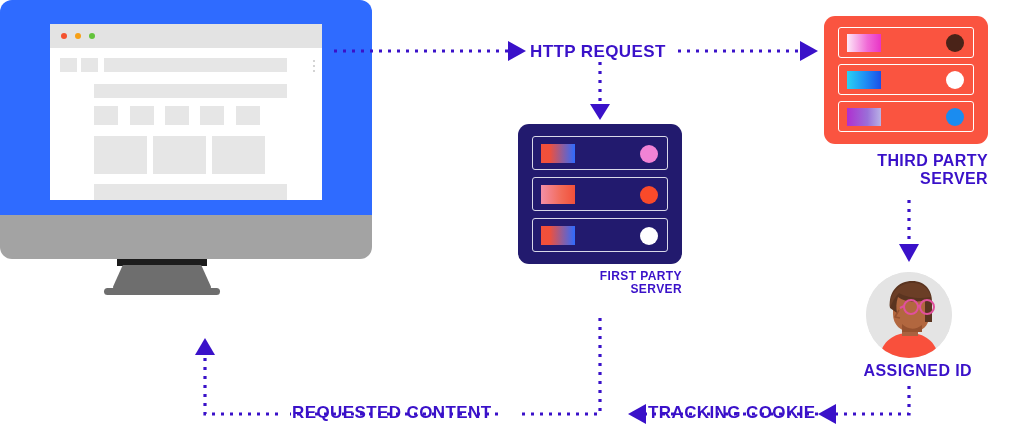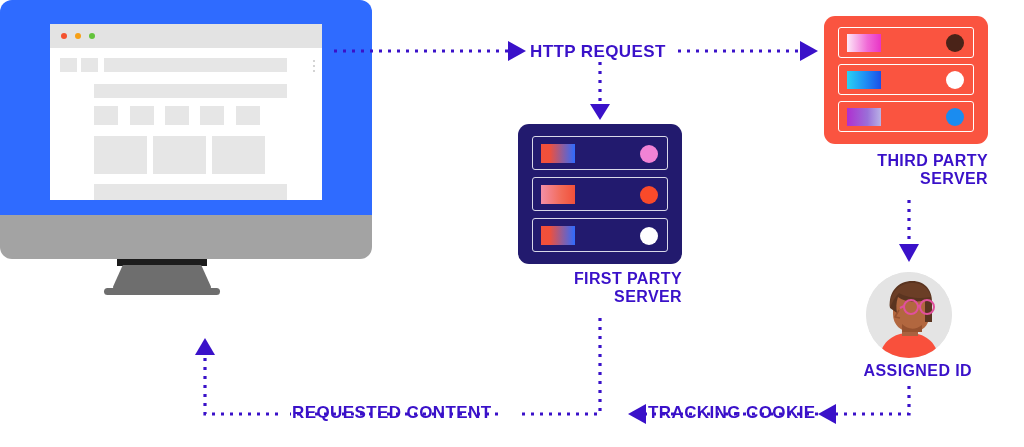--- a/index.html
+++ b/index.html
@@ -119,21 +119,21 @@
   .g-magenta-lav{background:linear-gradient(90deg,#b02fd0 0%,#9a6fd8 60%,#b9b2e6 100%);}
 
   
   #avatar{
     position:absolute;left:866px;top:272px;width:86px;height:86px;
     border-radius:50%;background:#e4e4e4;overflow:hidden;
   }
 
   
   #lbl-http{left:530px;top:42px;font-size:17px;}
-  #lbl-first{left:518px;top:270px;width:164px;font-size:16px;}
+  #lbl-first{left:518px;top:270px;width:164px;font-size:12px;}
   #lbl-third{left:824px;top:152px;width:164px;font-size:16px;}
   #lbl-assigned{left:846px;top:362px;width:126px;font-size:16px;}
   #lbl-requested{left:292px;top:403px;font-size:17px;}
   #lbl-tracking{left:648px;top:403px;font-size:17px;}
 
   
   #wires{position:absolute;left:0;top:0;width:1024px;height:447px;pointer-events:none;}
 </style>
 </head>
 <body>

